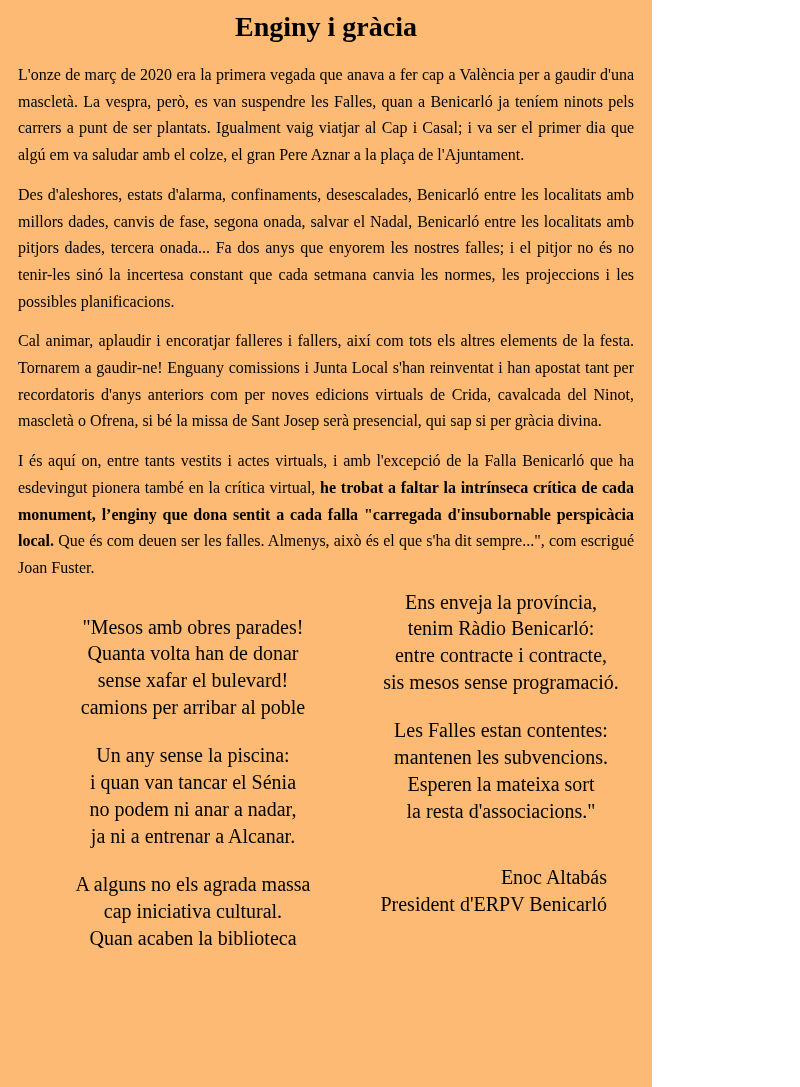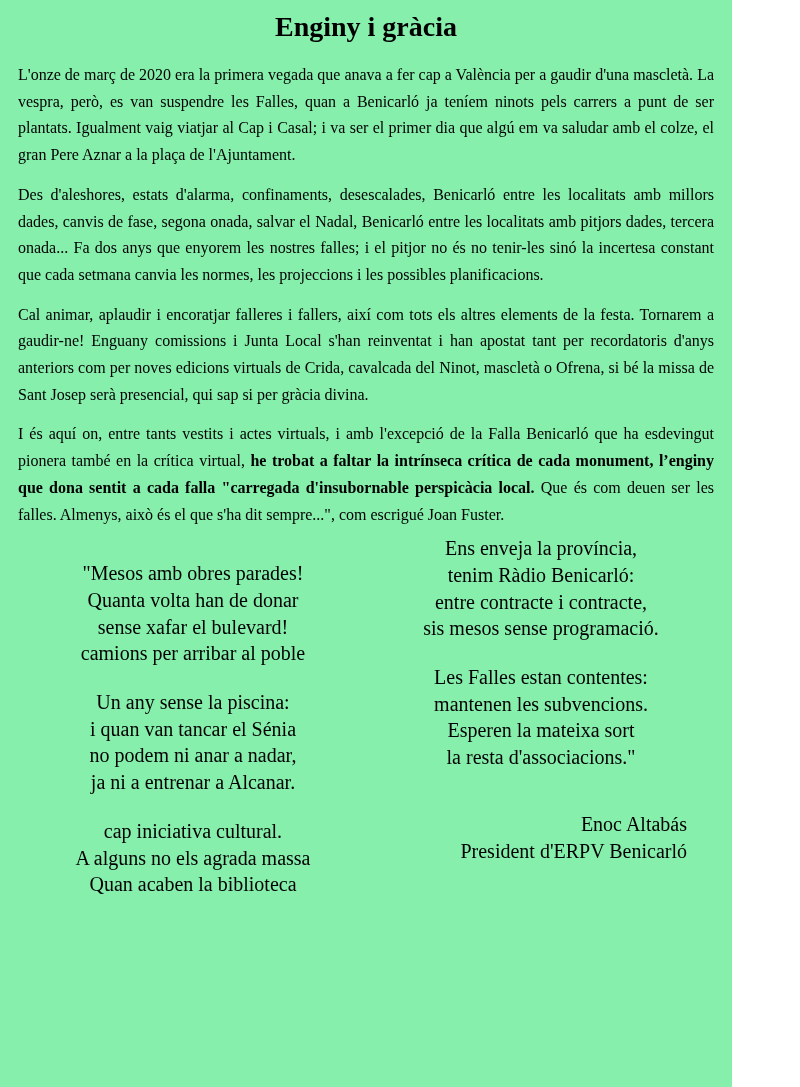--- a/index.html
+++ b/index.html
@@ -3,26 +3,26 @@
 <meta charset="utf-8">
 <style>
   html, body {
     margin: 0;
     padding: 0;
     background: #ffffff;
     color: #000000;
     font-family: "Liberation Serif", serif;
   }
   .page {
-    width: 732px;
+    width: 652px;
     height: 1087px;
     box-sizing: border-box;
     padding: 0 18px;
     overflow: hidden;
-    background: #86efac;
+    background: #fdba74;
   }
   .doc-title {
     font-size: 28px;
     line-height: 34px;
     font-weight: bold;
     text-align: center;
     margin: 10px 0 18px 0;
   }
   .body-par {
     font-size: 16px;
@@ -79,22 +79,22 @@
         <div class="verse-line">sense xafar el bulevard!</div>
         <div class="verse-line">camions per arribar al poble</div>
       </div>
       <div class="stanza">
         <div class="verse-line">Un any sense la piscina:</div>
         <div class="verse-line">i quan van tancar el Sénia</div>
         <div class="verse-line">no podem ni anar a nadar,</div>
         <div class="verse-line">ja ni a entrenar a Alcanar.</div>
       </div>
       <div class="stanza">
+        <div class="verse-line">A alguns no els agrada massa</div>
         <div class="verse-line">cap iniciativa cultural.</div>
-        <div class="verse-line">A alguns no els agrada massa</div>
         <div class="verse-line">Quan acaben la biblioteca</div>
       </div>
     </div>
 
     <div class="poem-col-right">
       <div class="stanza">
         <div class="verse-line">Ens enveja la província,</div>
         <div class="verse-line">tenim Ràdio Benicarló:</div>
         <div class="verse-line">entre contracte i contracte,</div>
         <div class="verse-line">sis mesos sense programació.</div>

